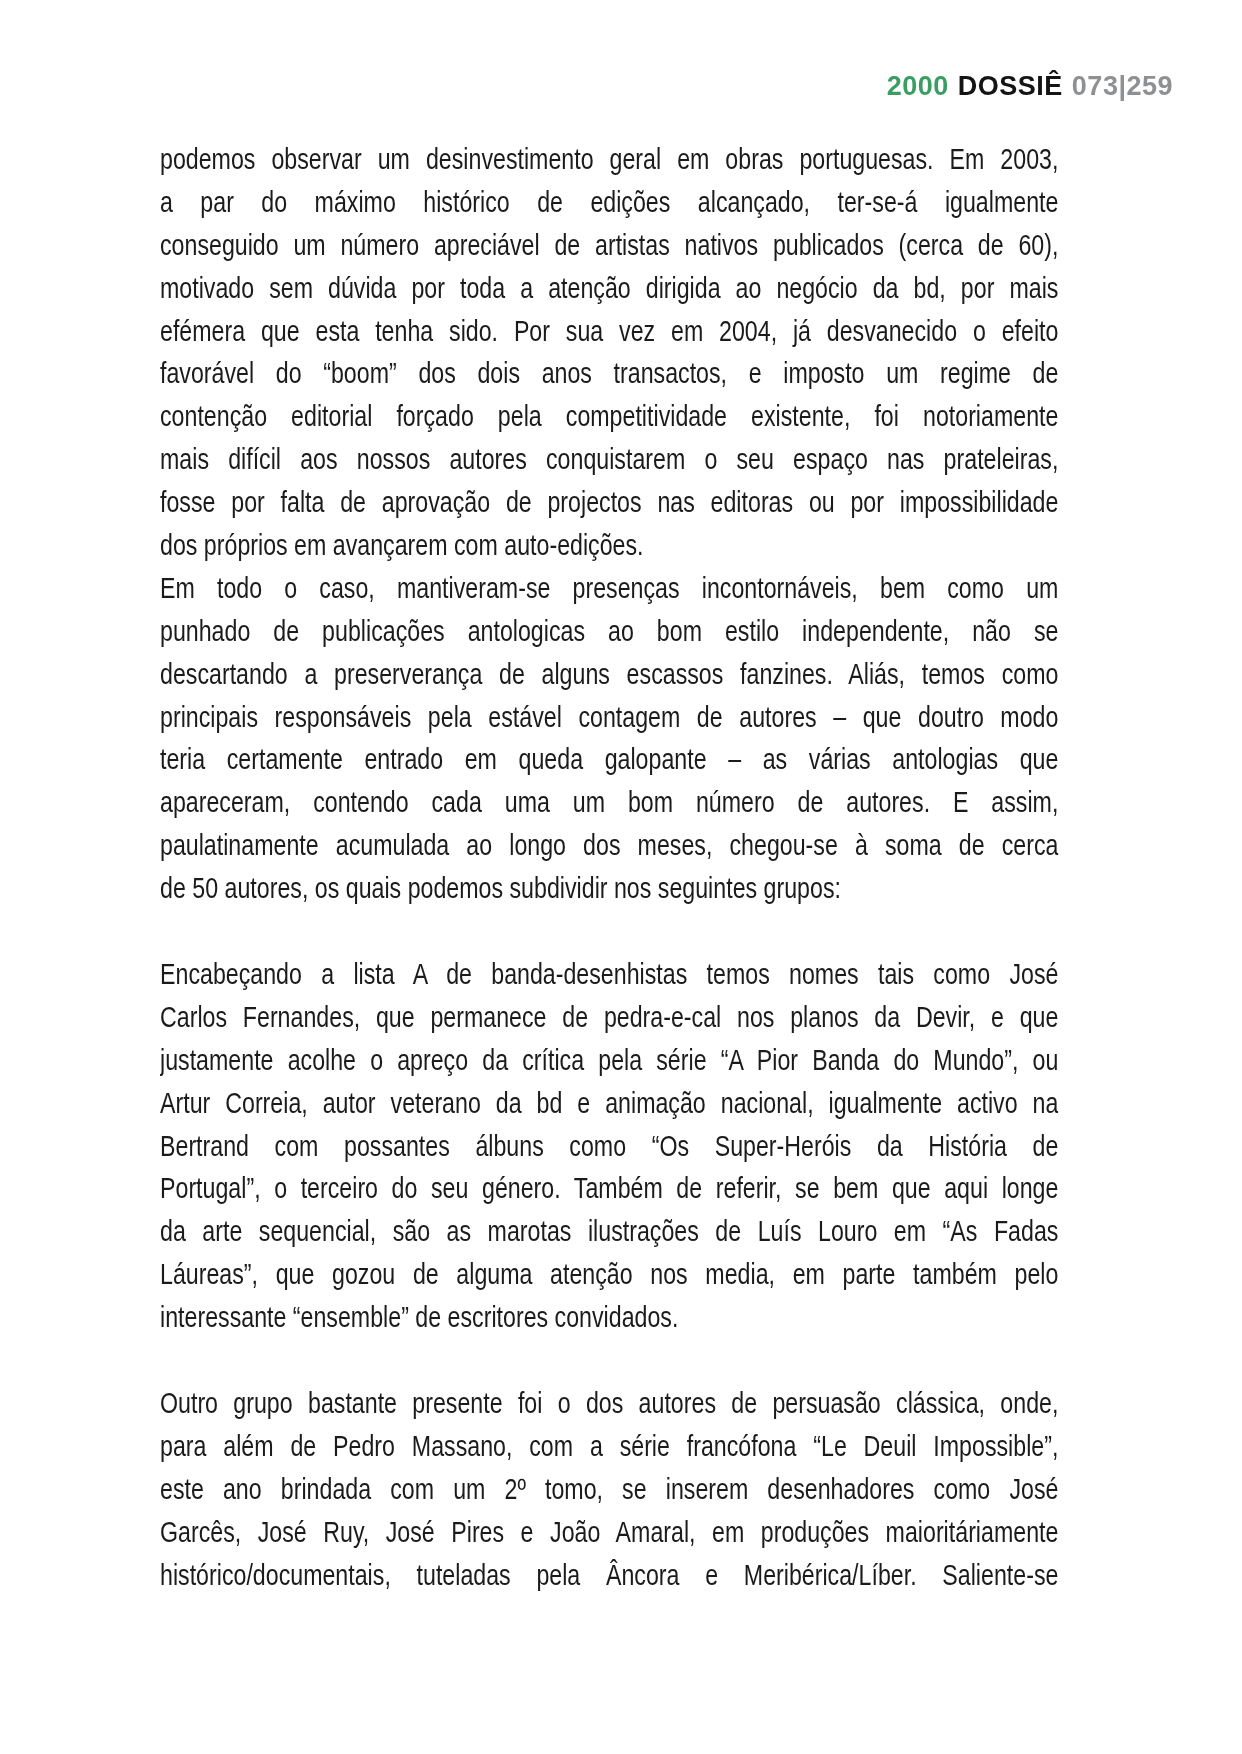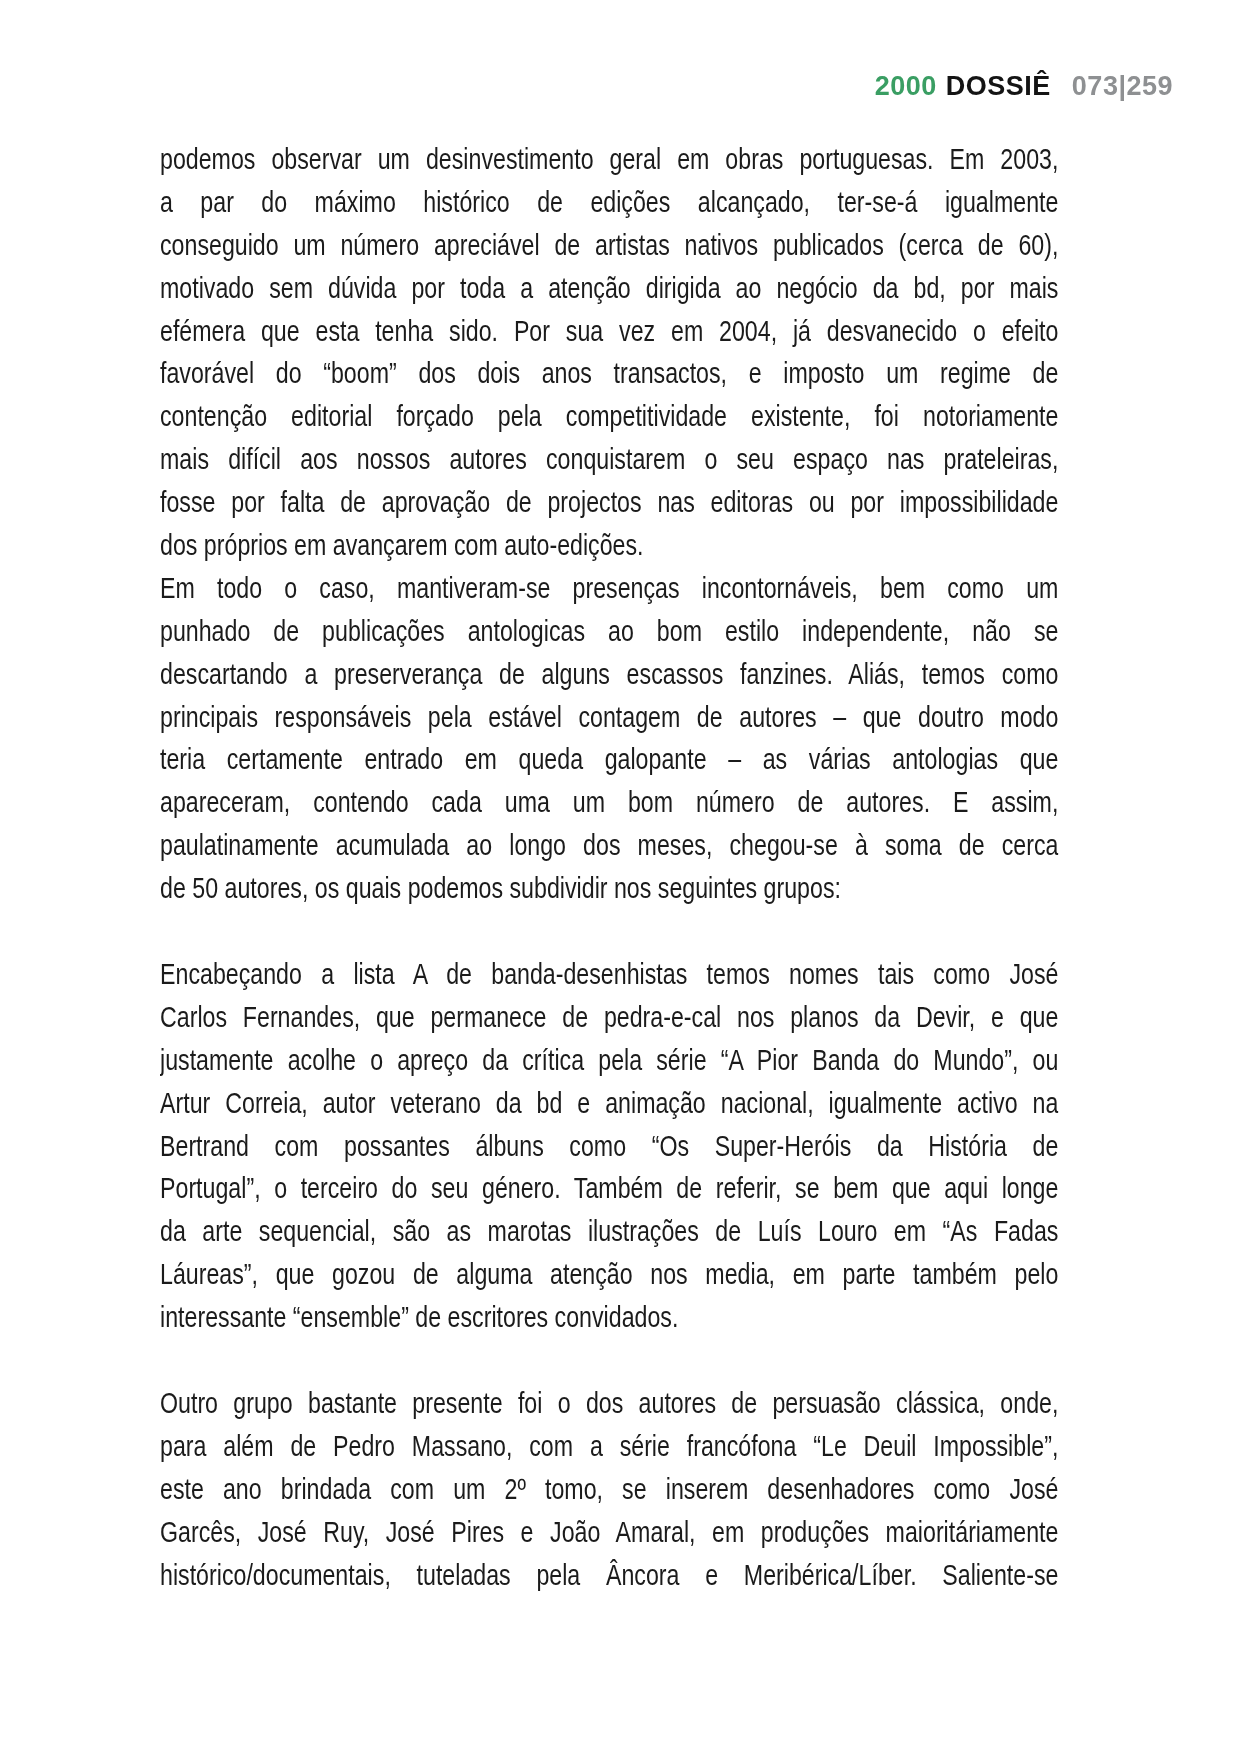--- a/index.html
+++ b/index.html
@@ -22,21 +22,21 @@
     position:absolute;
     top:73px;right:69px;
     font-weight:bold;
     font-size:27px;
     letter-spacing:.5px;
     white-space:nowrap;
     line-height:27px;
   }
   .header .hy{color:var(--accent-green);}
   .header .hs{color:var(--header-black);margin-left:9px;margin-top:32px;}
-  .header .hp{color:var(--header-gray);margin-left:21px;}
+  .header .hp{color:var(--header-gray);margin-left:9px;}
   .article{
     position:absolute;
     left:160px;top:138px;
     width:1123px;               
     transform:scaleX(0.8);      
     transform-origin:0 0;
     color:var(--body-text);
     font-size:29px;
     line-height:42.9px;
   }

